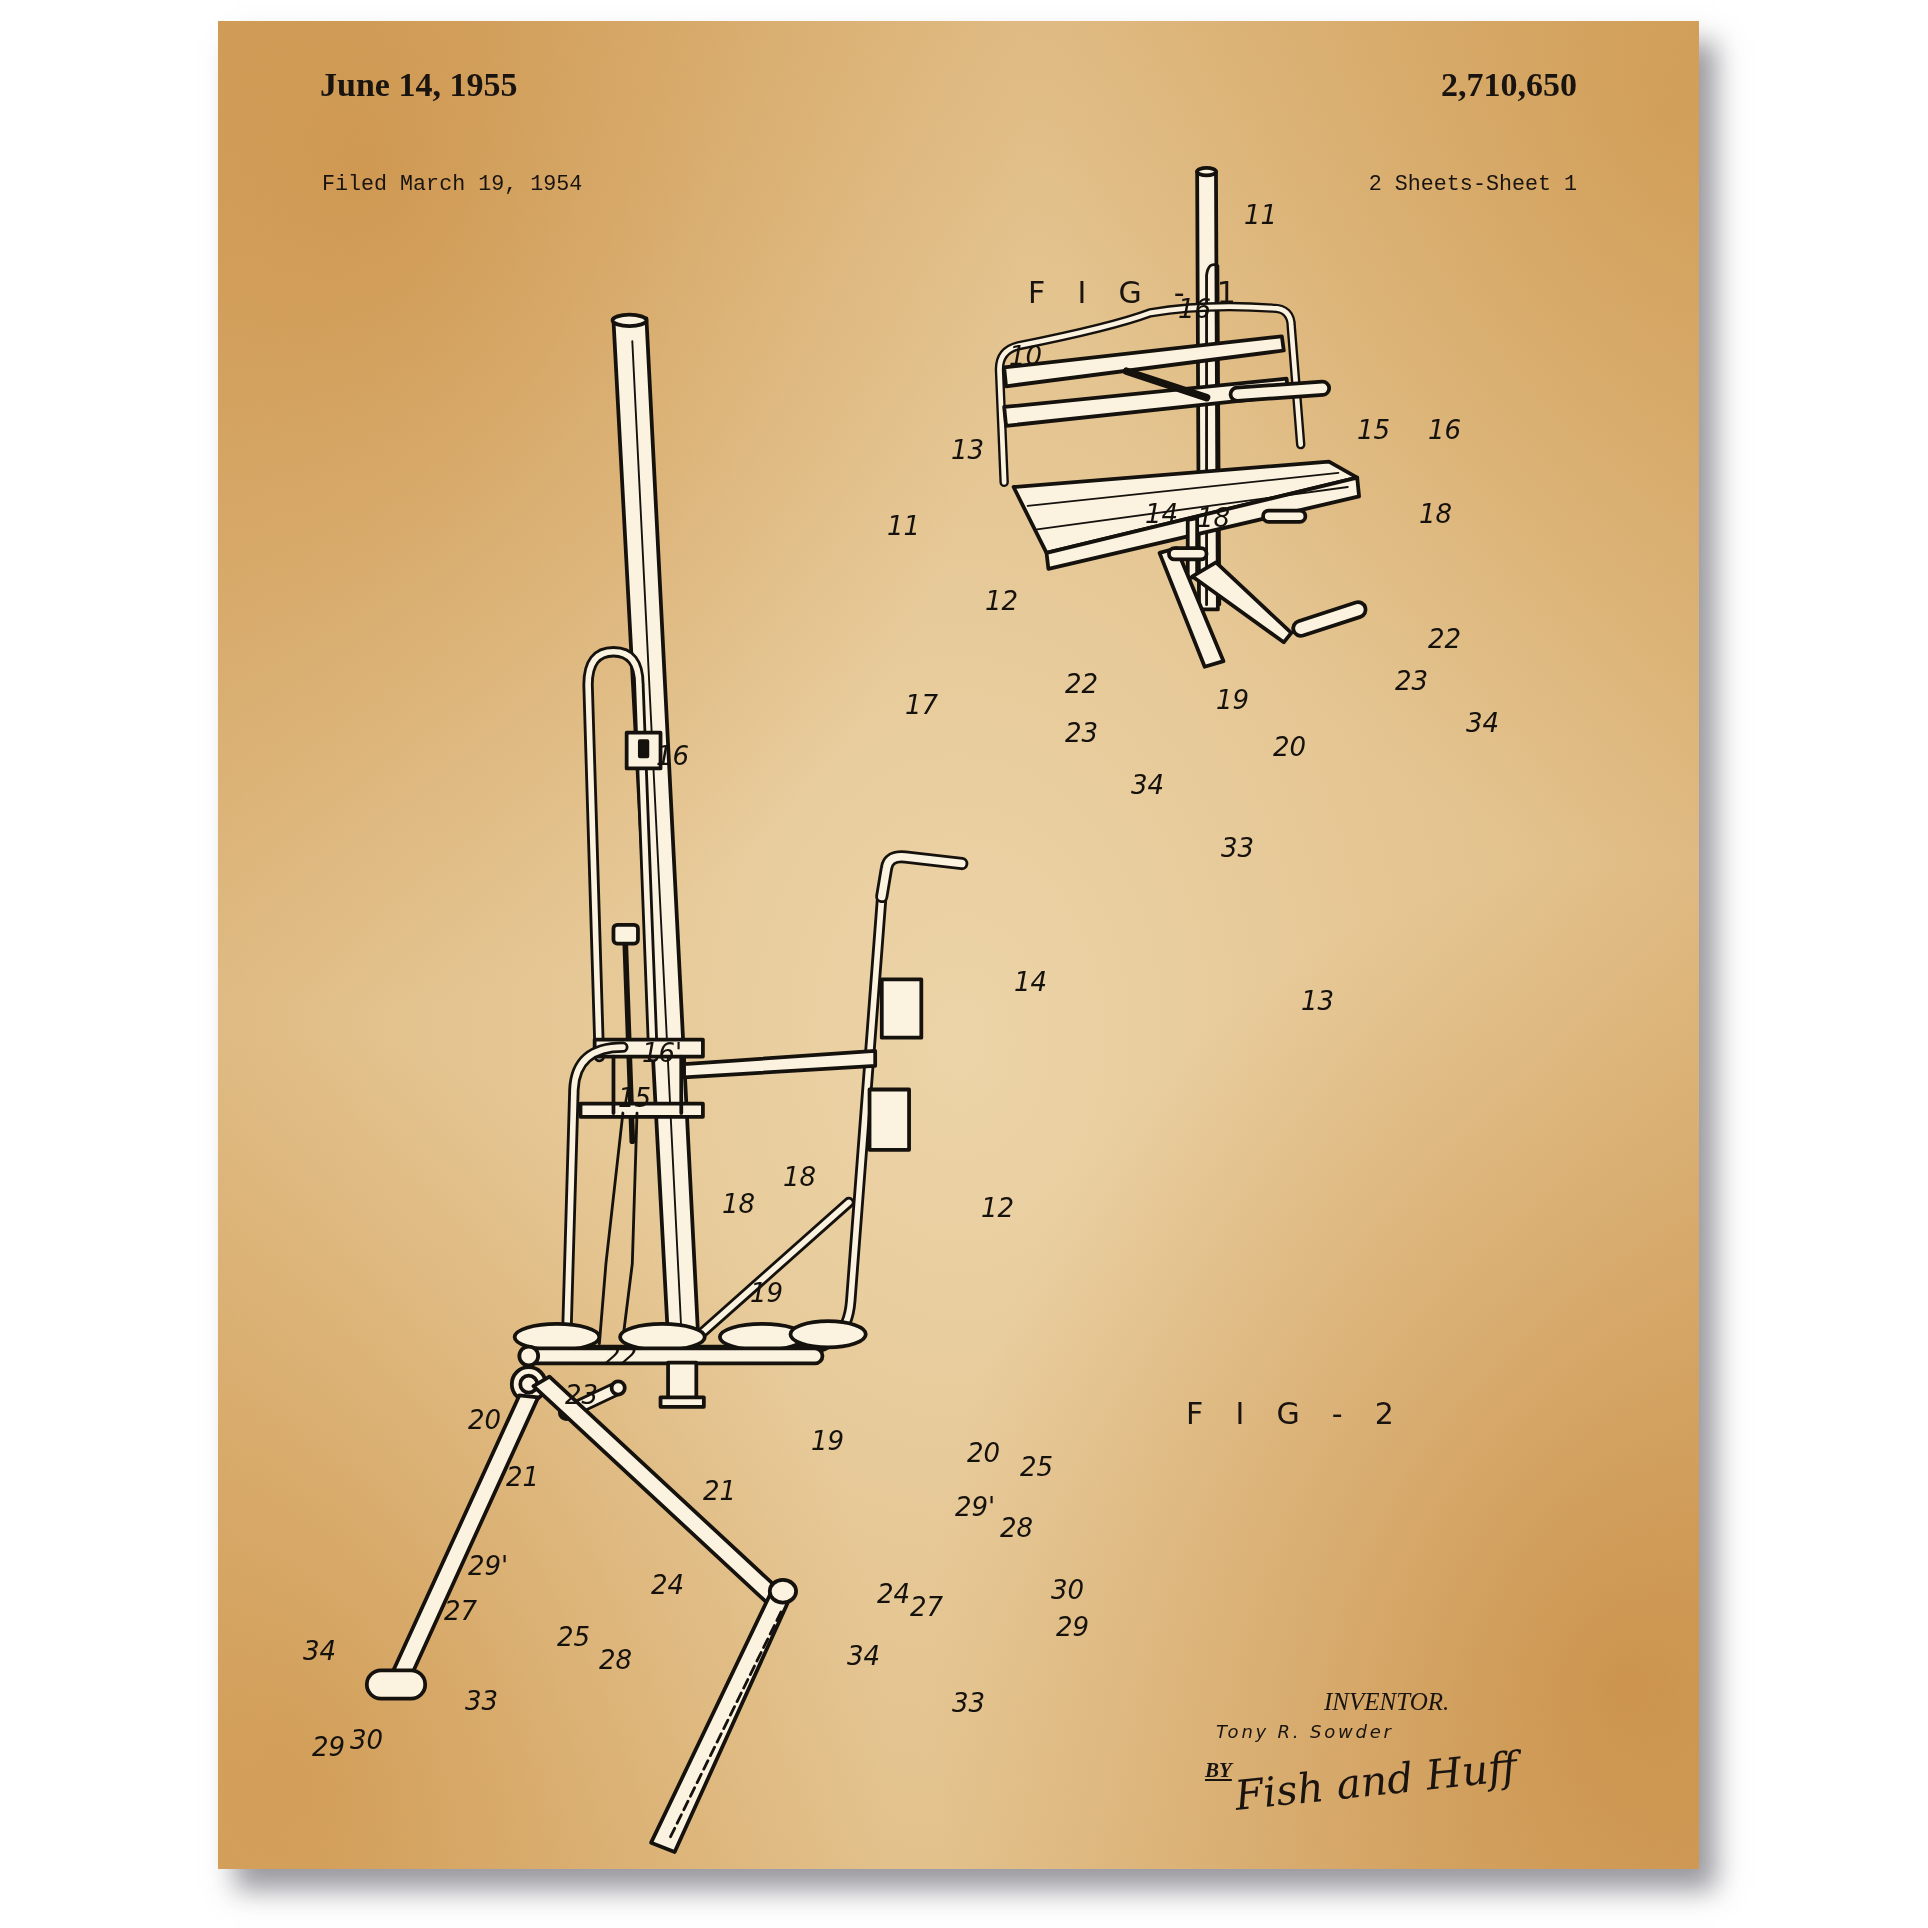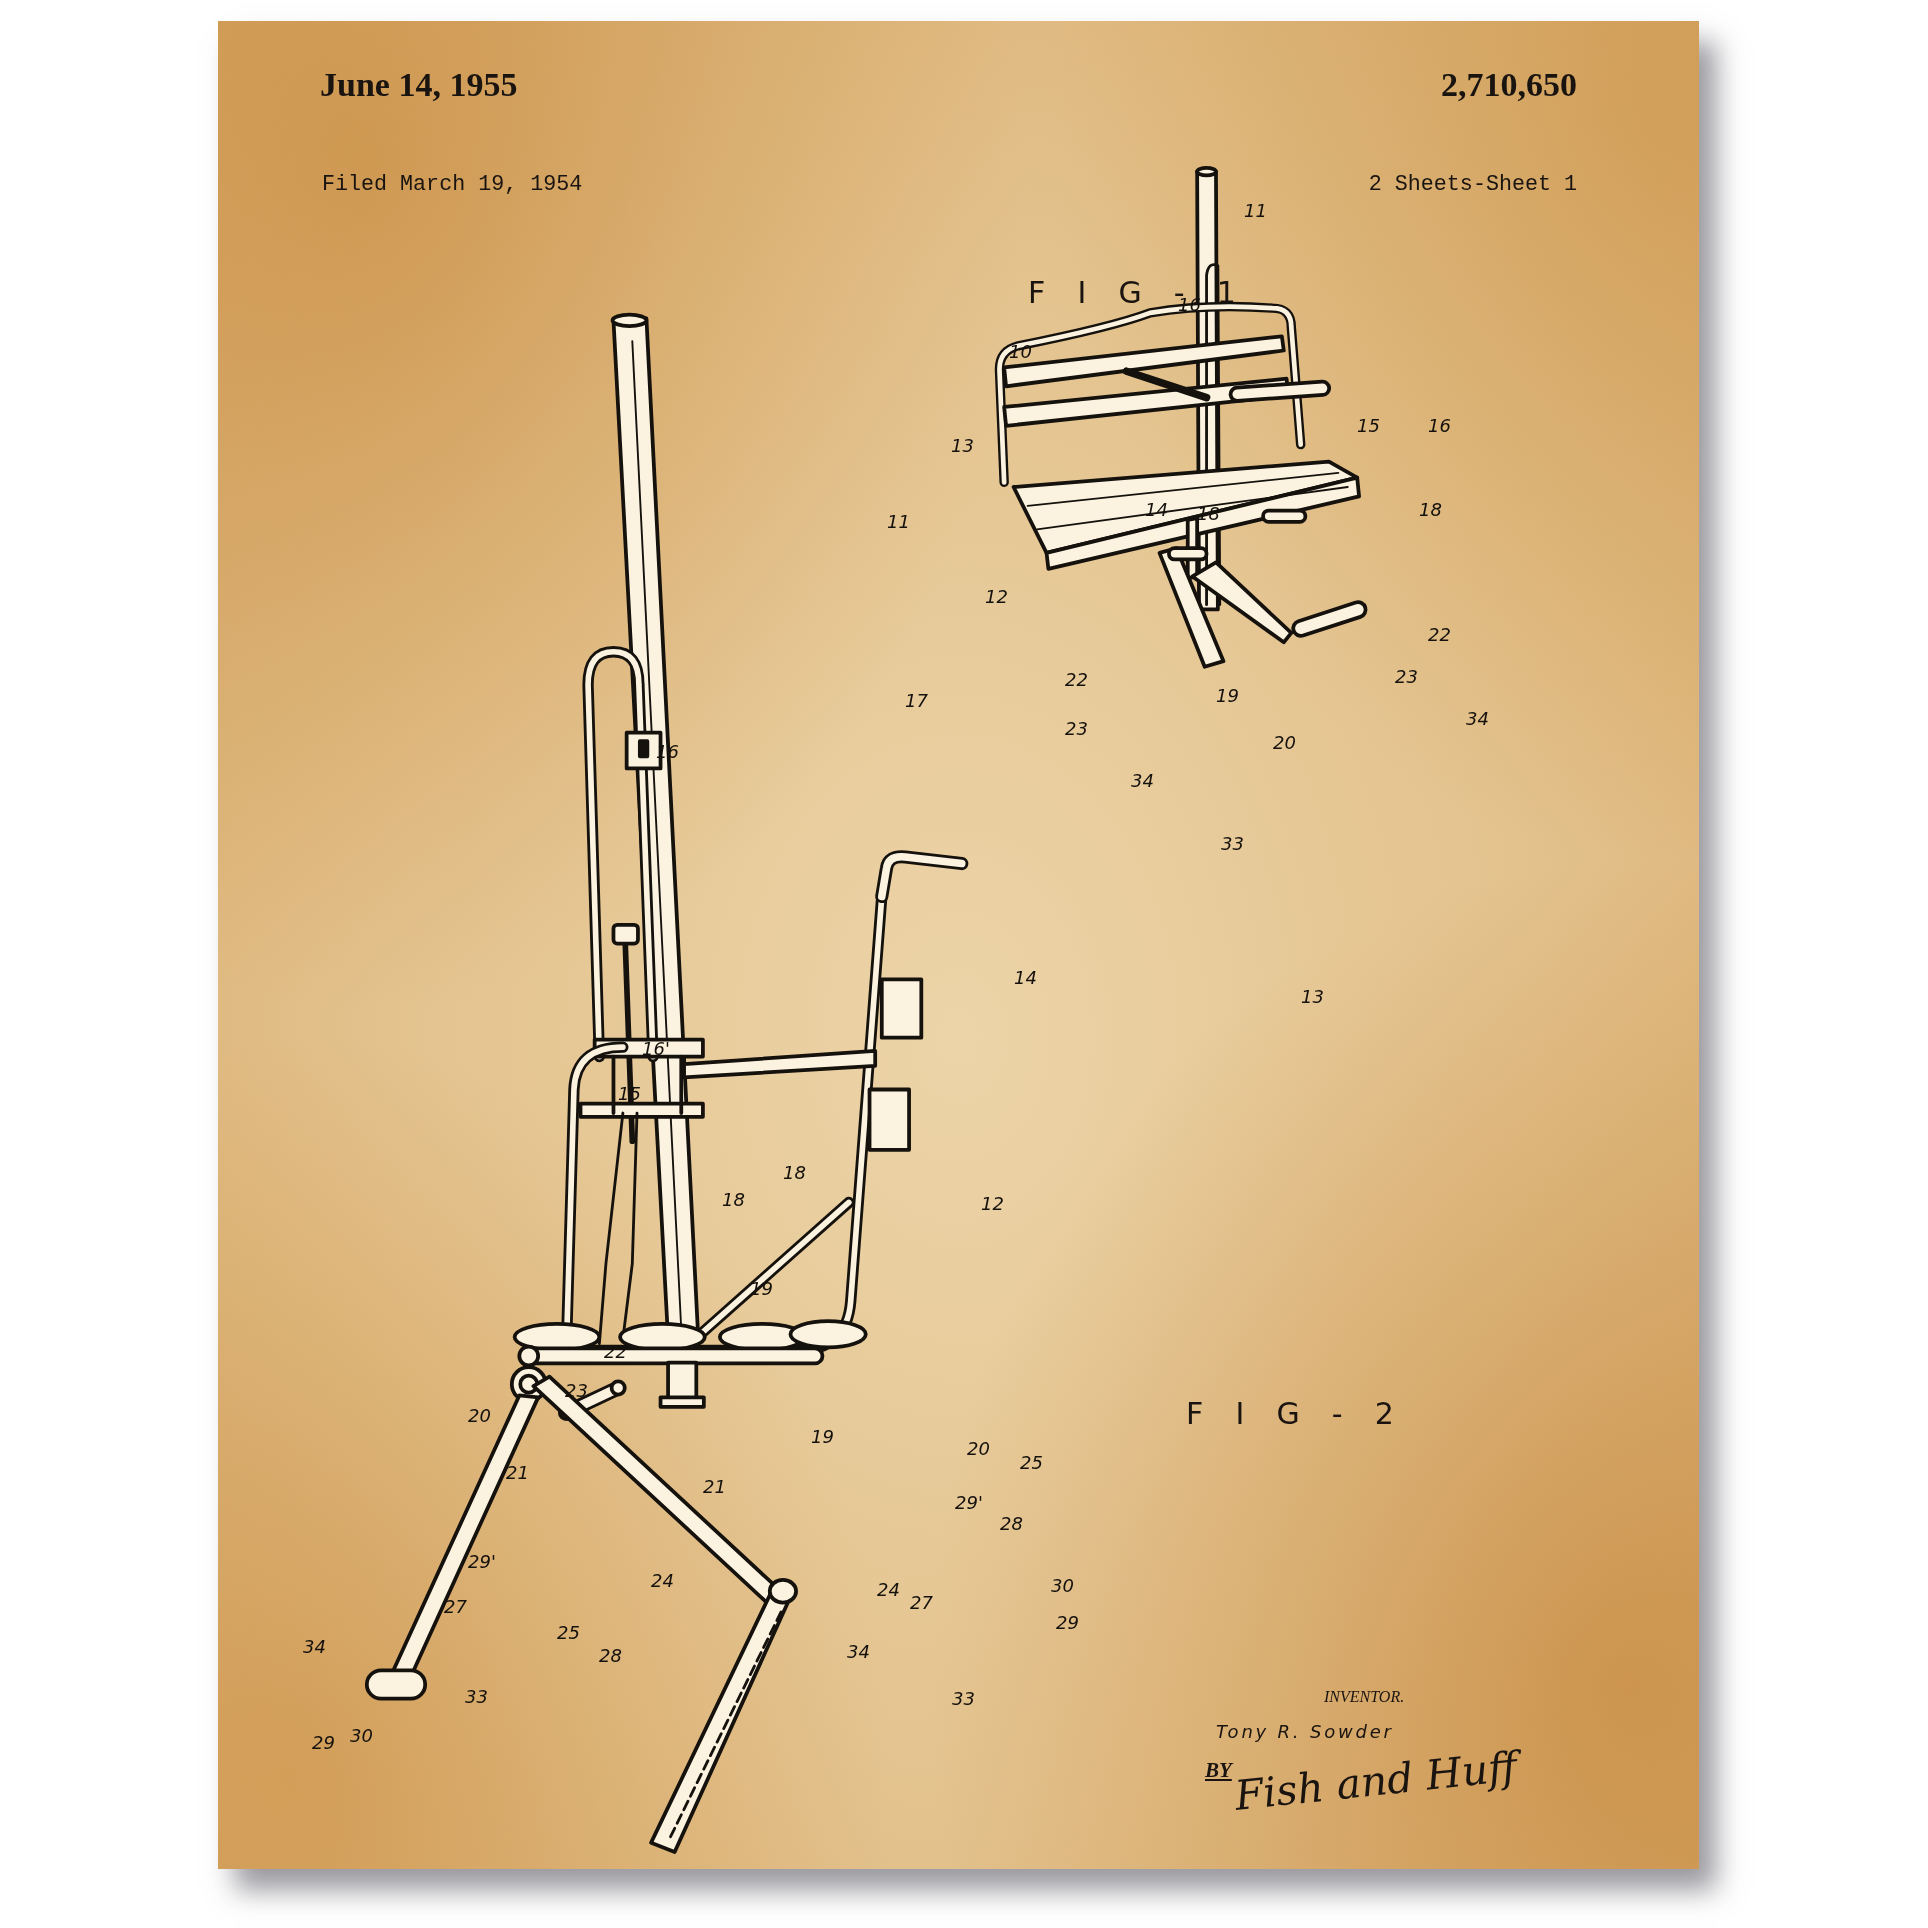--- a/index.html
+++ b/index.html
@@ -17,25 +17,25 @@
   .txt { position:absolute; color:#1a1410; white-space:nowrap; }
   .hdr-date { left:102px; top:45px; font-family:"Liberation Serif", serif; font-weight:bold; font-size:34px; }
   .hdr-name { left:0; width:100%; text-align:center; top:56px; font-family:"Liberation Sans", sans-serif; font-size:25.4px; letter-spacing:0.9px; margin-left:-9.4px;}
   .hdr-num { right:122px; top:45px; font-family:"Liberation Serif", serif; font-weight:bold; font-size:34px; }
   .hdr-title { left:0; width:100%; text-align:center; top:101px; font-family:"Liberation Mono", monospace; font-size:21px; margin-left:-9.4px;}
   .hdr-filed { left:104px; top:151px; font-family:"Liberation Mono", monospace; font-size:21.7px; }
   .hdr-sheets { right:122px; top:151px; font-family:"Liberation Mono", monospace; font-size:21.7px; }
   .fig { font-family:"DejaVu Sans", sans-serif; font-size:30px; letter-spacing:11.3px; }
   .fig1 { left:810px; top:254px; }
   .fig2 { left:968px; top:1375px; }
-  .inventor-label { left:1106px; top:1667px; font-family:"Liberation Serif", serif; font-style:italic; font-size:16px;text-align:center; }
+  .inventor-label { left:1106px; top:1667px; font-family:"Liberation Serif", serif; font-style:italic; font-size:25px;text-align:center; }
   .inventor-name { left:998px; top:1700px; font-family:"DejaVu Sans", sans-serif; font-style:italic; font-size:18px; letter-spacing:2.8px; }
   .by-label { left:987px; top:1737px; font-family:"Liberation Serif", serif; font-style:italic; font-weight:bold; font-size:21px;text-decoration:underline; }
   .signature { left:1017px; top:1751px; font-family:"DejaVu Serif", serif; font-style:italic; font-size:41px; transform:rotate(-6deg); transform-origin:left center; }
-  .callout { position:absolute; font-family:"DejaVu Sans", sans-serif; font-style:italic; font-size:18px; color:#15110d; }
+  .callout { position:absolute; font-family:"DejaVu Sans", sans-serif; font-style:italic; font-size:26px; color:#15110d; }
   svg.drawing { position:absolute; left:0; top:0; }
 </style>
 </head>
 <body>
 
 <div class="poster">
 
   <div class="txt hdr-date">June 14, 1955</div>
   <div class="txt hdr-num">2,710,650</div>
   <div class="txt hdr-filed">Filed March 19, 1954</div>

